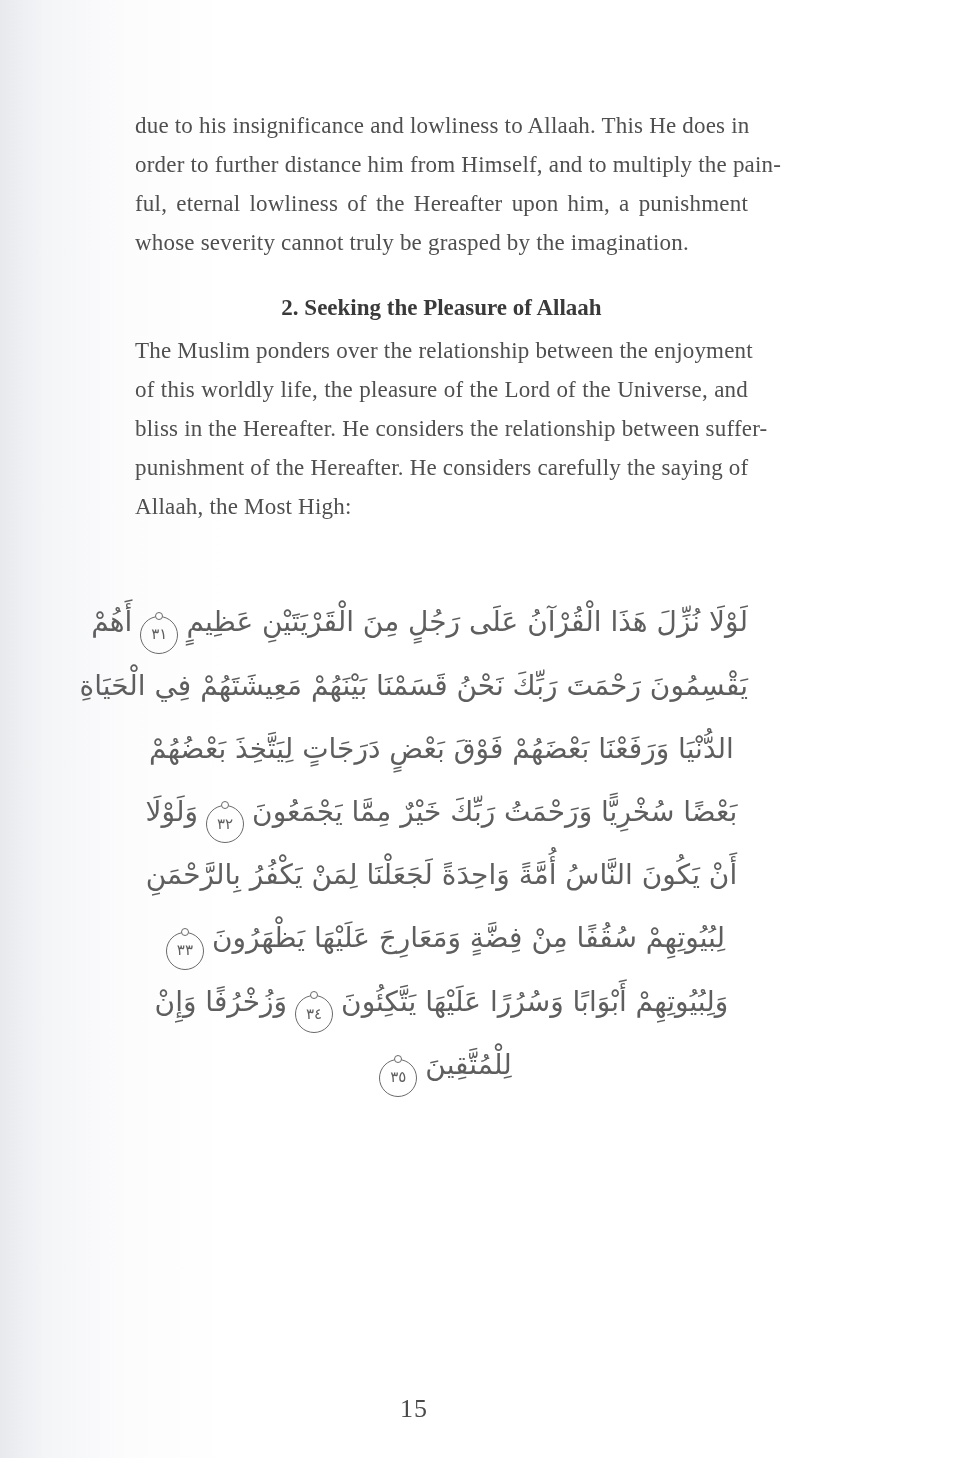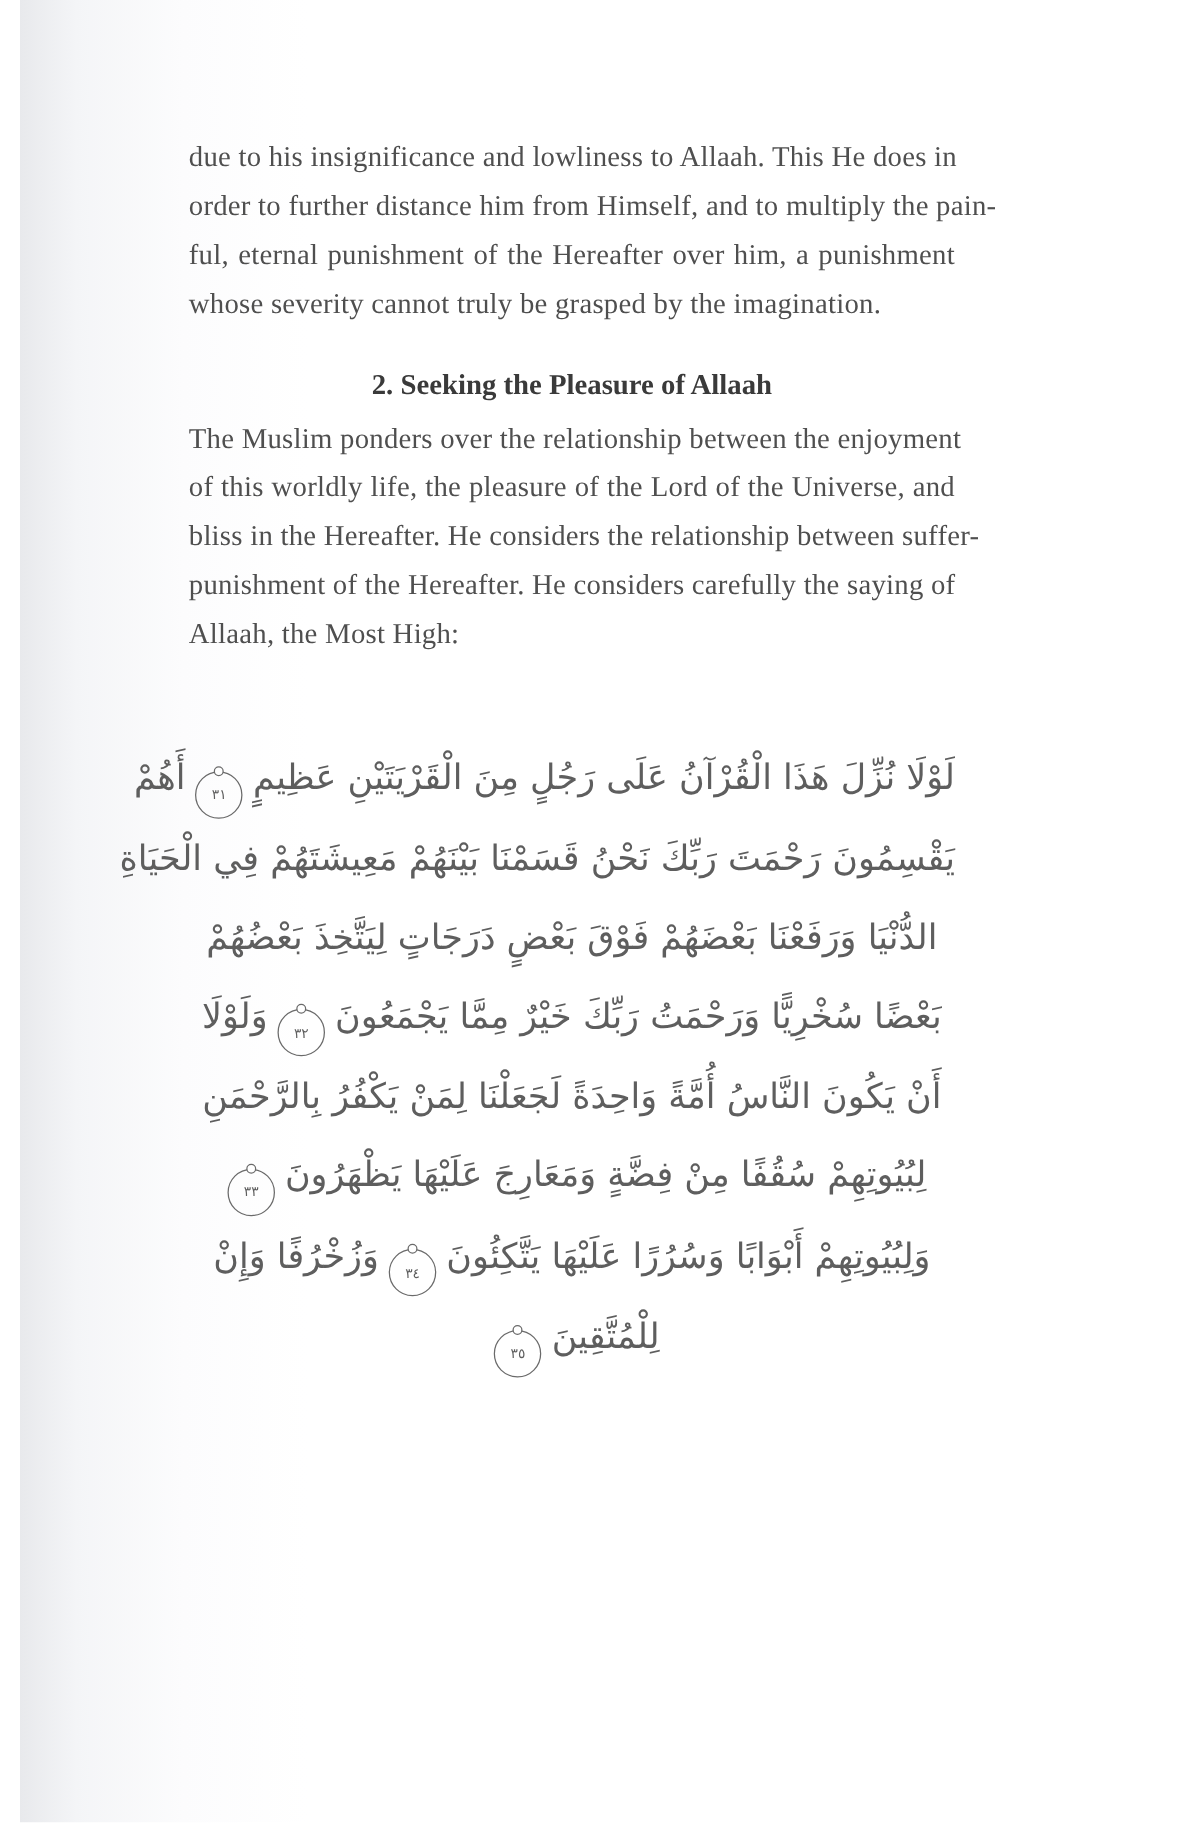--- a/index.html
+++ b/index.html
@@ -13,21 +13,20 @@
     height: 1458px;
     box-sizing: border-box;
     background:
       linear-gradient(to right, #e8e9ec 0px, #f4f5f7 45px, #fcfcfd 130px, #ffffff 230px);
     font-family: "Liberation Serif", serif;
     color: #4f4f4f;
     display: flex;
     flex-direction: column;
     padding: 106px 36px 34px 135px;
     overflow: hidden;
-    margin-left: 16px;
   }
   .text-block {
     width: 100%;
   }
   .pline {
     font-size: 23px;
     line-height: 39px;
     white-space: nowrap;
     text-align: justify;
     text-align-last: justify;
@@ -60,21 +59,21 @@
     white-space: nowrap;
   }
   .ayah-marker {
     display: inline-flex;
     align-items: center;
     justify-content: center;
     width: 36px;
     height: 36px;
     border: 1.4px solid #6a6a6a;
     border-radius: 50%;
-    font-size: 11px;
+    font-size: 15px;
     line-height: 1;
     margin: 0 8px;
     vertical-align: -8px;
     position: relative;
     color: #5e5e5e;
     background: transparent;
   }
   .ayah-marker::before {
     content: '';
     position: absolute;
@@ -98,21 +97,21 @@
   }
 </style>
 </head>
 <body>
 
 <div class="page">
 
   <div class="text-block">
     <div class="pline">due to his insignificance and lowliness to Allaah. This He does in</div>
     <div class="pline">order to further distance him from Himself, and to multiply the pain-</div>
-    <div class="pline">ful, eternal punishment of the Hereafter over him, a punishment</div>
+    <div class="pline">ful, eternal lowliness of the Hereafter upon him, a punishment</div>
     <div class="pline lastline">whose severity cannot truly be grasped by the imagination.</div>
   </div>
 
   <div class="section-heading">2. Seeking the Pleasure of Allaah</div>
 
   <div class="text-block">
     <div class="pline">The Muslim ponders over the relationship between the enjoyment</div>
     <div class="pline">of this worldly life, the pleasure of the Lord of the Universe, and</div>
     <div class="pline">bliss in the Hereafter. He considers the relationship between suffer-</div>
     <div class="pline">punishment of the Hereafter. He considers carefully the saying of</div>
@@ -160,14 +159,15 @@
 
 
     <div class="qline">
       <span>لِلْمُتَّقِينَ</span><span class="ayah-marker">
           <span>٣٥</span>
         </span>
     </div>
 
   </div>
 
+  <div class="page-number">15</div>
 
 </div>
 
 </body></html>

